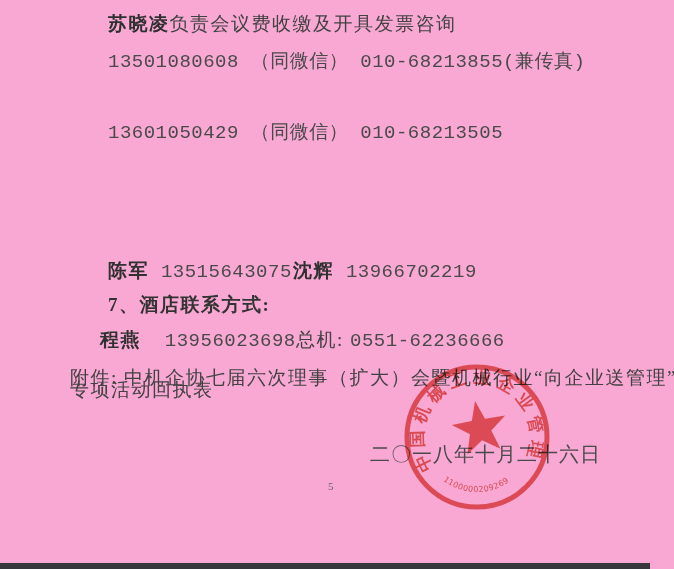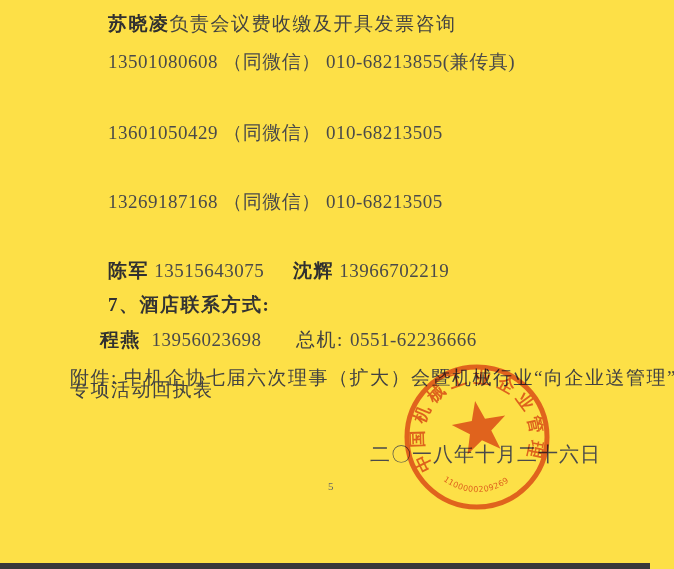--- a/index.html
+++ b/index.html
@@ -1,32 +1,32 @@
 <!DOCTYPE html>
 <html><head>
 <meta charset="utf-8">
 <style>
   html,body{margin:0;padding:0;background:#fff;}
   .page{
     position:relative;
     width:674px;height:569px;
-    background:#fde047;
+    background:#f9a8d4;
     overflow:hidden;
     font-family:"Liberation Serif","DejaVu Serif",serif;
     color:#414141;
   }
   .line{
     position:absolute;
     font-size:19px;
     letter-spacing:1.5px;
     white-space:pre;
     line-height:1.1;
     color:#424242;
   }
-  .num{letter-spacing:0.5px;color:#4a4a4a;}
+  .num{letter-spacing:0.5px;color:#4a4a4a;font-family:Liberation Mono, monospace;}
   .bold{font-weight:700;color:#303030;}
   .heading{font-weight:700;color:#333;}
   .date-line{
     position:absolute;left:370px;top:441px;
     font-size:20px;letter-spacing:1px;white-space:pre;color:#4a4a4a;
     z-index:2;
   }
   .page-number{
     position:absolute;left:328px;top:480px;
     font-size:11px;color:#666;z-index:1;
@@ -62,21 +62,20 @@
 </head>
 <body>
 
 <div class="page">
 
   <div class="line" style="left:108px;top:14px"><span class="bold">苏晓凌</span><span>负责会议费收缴及开具发票咨询</span></div>
   <div class="line num" style="left:108px;top:52px">13501080608 （同微信） 010-68213855(兼传真)</div>
 
   <div class="line num" style="left:108px;top:123px">13601050429 （同微信） 010-68213505</div>
 
-  <div class="line num" style="left:108px;top:192px">13269187168 （同微信） 010-68213505</div>
 
   <div class="line" style="left:108px;top:261px"><span class="bold">陈军</span><span class="num"> <span>13515643075</span></span></div>
   <div class="line" style="left:293px;top:261px"><span class="bold">沈辉</span><span class="num"> <span>13966702219</span></span></div>
 
   <div class="line heading" style="left:108px;top:295px">7、酒店联系方式:</div>
   <div class="line" style="left:100px;top:330px"><span class="bold">程燕</span><span class="num">  <span>13956023698</span></span></div>
   <div class="line" style="left:296px;top:330px"><span>总机: </span><span class="num">0551-62236666</span></div>
 
   <div class="line" style="left:70px;top:368px;z-index:1">附件: 中机企协七届六次理事（扩大）会暨机械行业“向企业送管理”</div>
   <div class="line" style="left:70px;top:380px">专项活动回执表</div>

